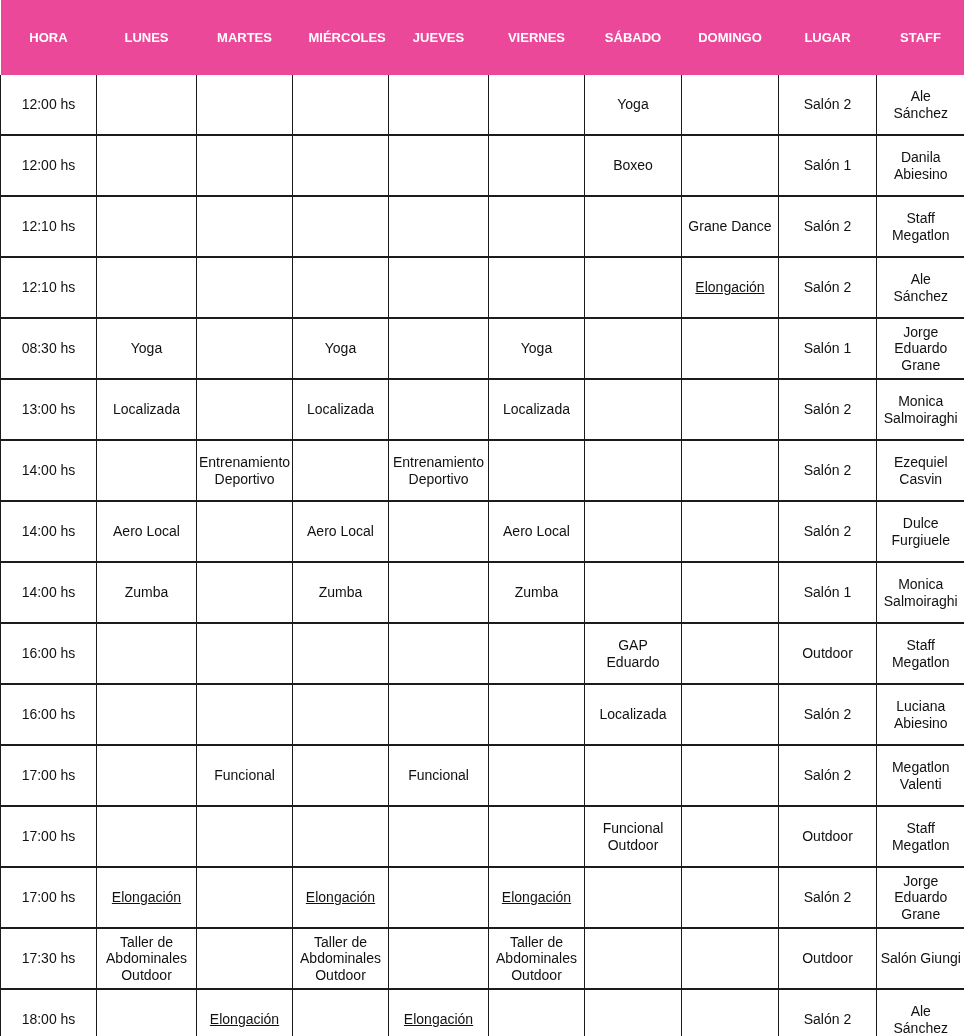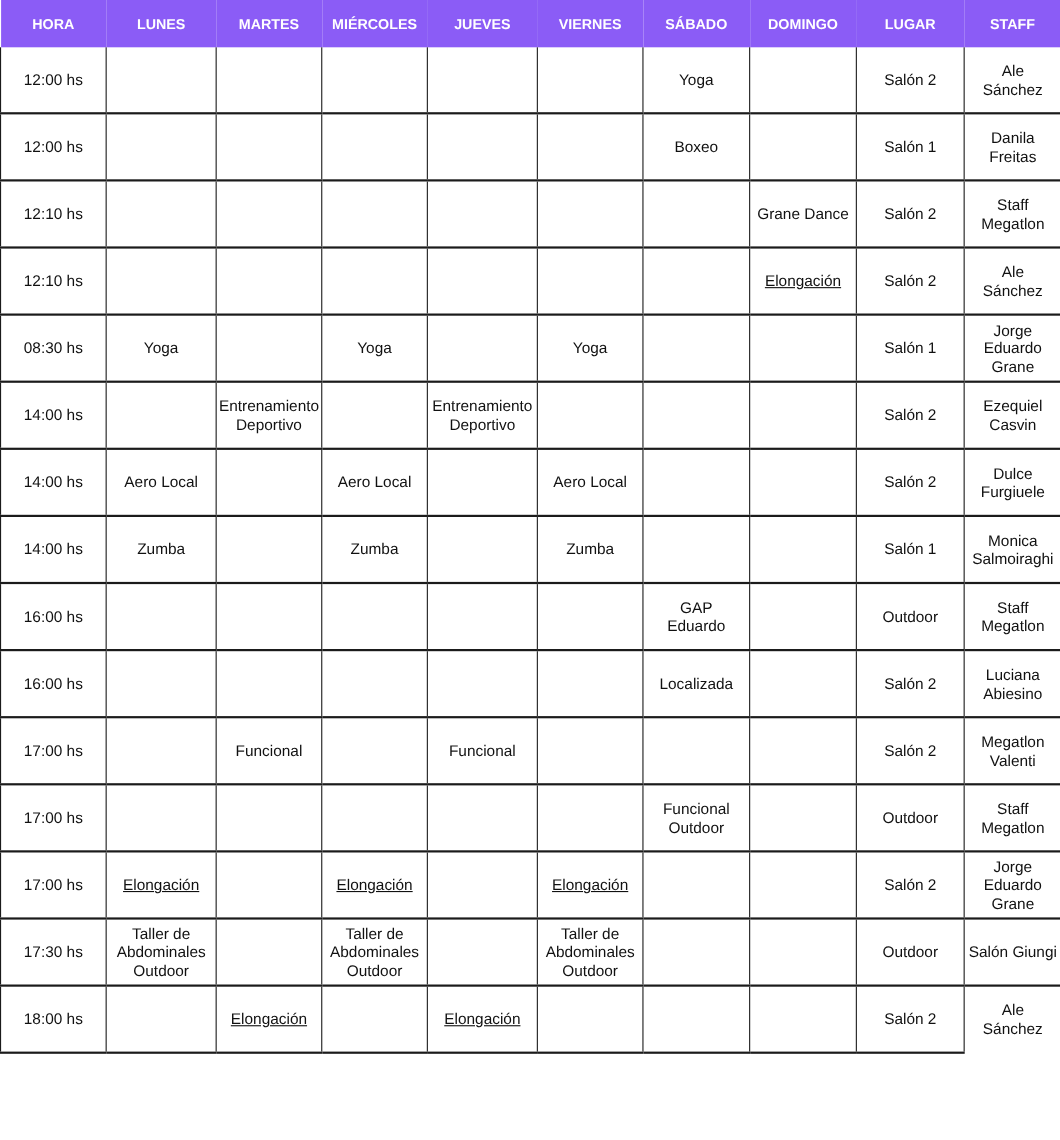--- a/index.html
+++ b/index.html
@@ -13,26 +13,26 @@
     height: 1036px;
     overflow: hidden;
     font-family: "Liberation Sans", sans-serif;
   }
   table.schedule {
     border-collapse: collapse;
     table-layout: fixed;
     width: 964px;
   }
   table.schedule thead th {
-    background: #8b5cf6;
+    background: #ec4899;
     color: #ffffff;
     font-weight: bold;
     font-size: 13px;
     height: 43px;
-    padding: 0;
+    padding: 16px;
     border: none;
     text-align: center;
     vertical-align: middle;
   }
   table.schedule tbody td {
     border: 2px solid #1b1b1b;
     border-left-width: 1.5px;
     border-right-width: 1.5px;
     height: 59px;
     padding: 0 2px;
@@ -100,21 +100,21 @@
           <td>12:00 hs</td>
           <td></td>
           <td></td>
           <td></td>
           <td></td>
           <td></td>
           <td>Boxeo</td>
           <td></td>
           <td>Salón 1</td>
           <td>Danila
-Freitas</td>
+Abiesino</td>
         </tr>
         <tr>
           <td>12:10 hs</td>
           <td></td>
           <td></td>
           <td></td>
           <td></td>
           <td></td>
           <td></td>
           <td>Grane Dance</td>
@@ -141,20 +141,33 @@
           <td></td>
           <td>Yoga</td>
           <td></td>
           <td>Yoga</td>
           <td></td>
           <td></td>
           <td>Salón 1</td>
           <td>Jorge
 Eduardo
 Grane</td>
+        </tr>
+        <tr>
+          <td>13:00 hs</td>
+          <td class="sz-s">Localizada</td>
+          <td></td>
+          <td class="sz-s">Localizada</td>
+          <td></td>
+          <td class="sz-s">Localizada</td>
+          <td></td>
+          <td></td>
+          <td>Salón 2</td>
+          <td class="sz-s">Monica
+Salmoiraghi</td>
         </tr>
         <tr>
           <td>14:00 hs</td>
           <td></td>
           <td class="sz-s">Entrenamiento
 Deportivo</td>
           <td></td>
           <td class="sz-s">Entrenamiento
 Deportivo</td>
           <td></td>

